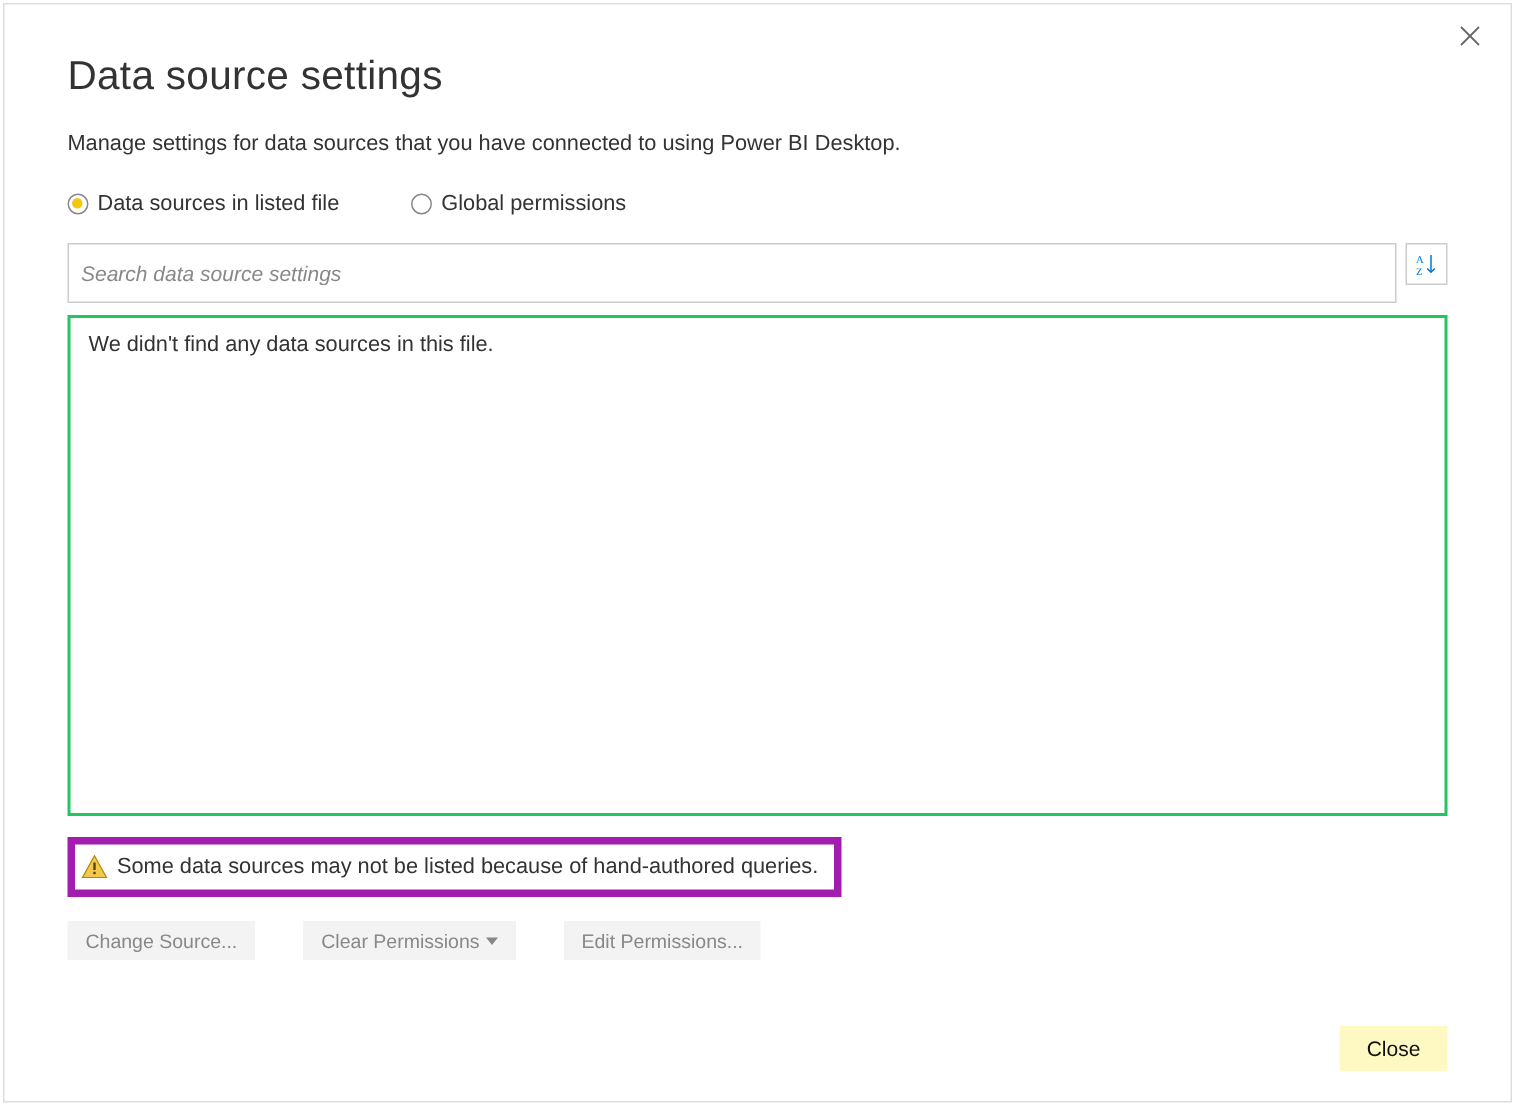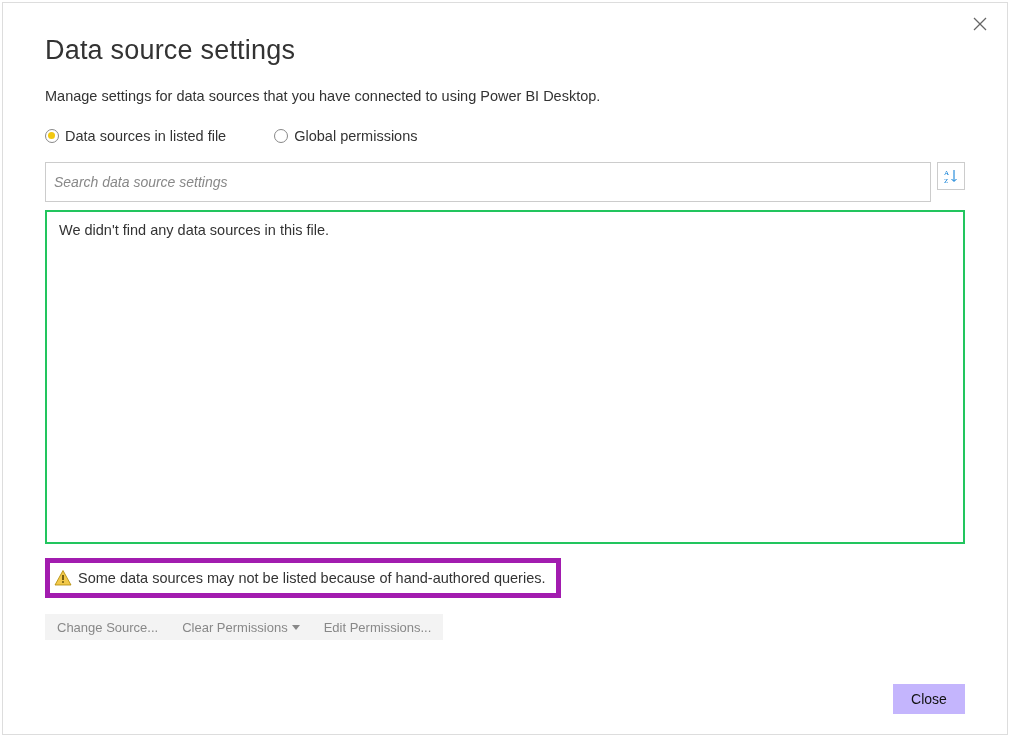--- a/index.html
+++ b/index.html
@@ -124,21 +124,21 @@
       color: #333;
       margin-bottom: 16px;
       width: fit-content;
     }
     .warn-icon {
       width: 18px; height: 18px;
       display: inline-flex; align-items: center; justify-content: center;
     }
     .action-row {
       display: flex;
-      gap: 0;
+      gap: 32px;
       margin-bottom: 20px;
     }
     .action-btn {
       background: #f3f3f3;
       border: none;
       height: 26px;
       padding: 0 12px;
       font-size: 13px;
       color: #888;
       cursor: default;
@@ -152,21 +152,21 @@
       border-right: 4px solid transparent;
       border-top: 5px solid #888;
       display: inline-block;
     }
     .footer-row {
       margin-top: auto;
       display: flex;
       justify-content: flex-end;
     }
     .close-btn {
-      background: #c4b5fd;
+      background: #fef9c3;
       border: none;
       height: 30px;
       width: 72px;
       font-size: 14px;
       color: #111;
       cursor: pointer;
     }
   </style>
 </head>
 <body>

